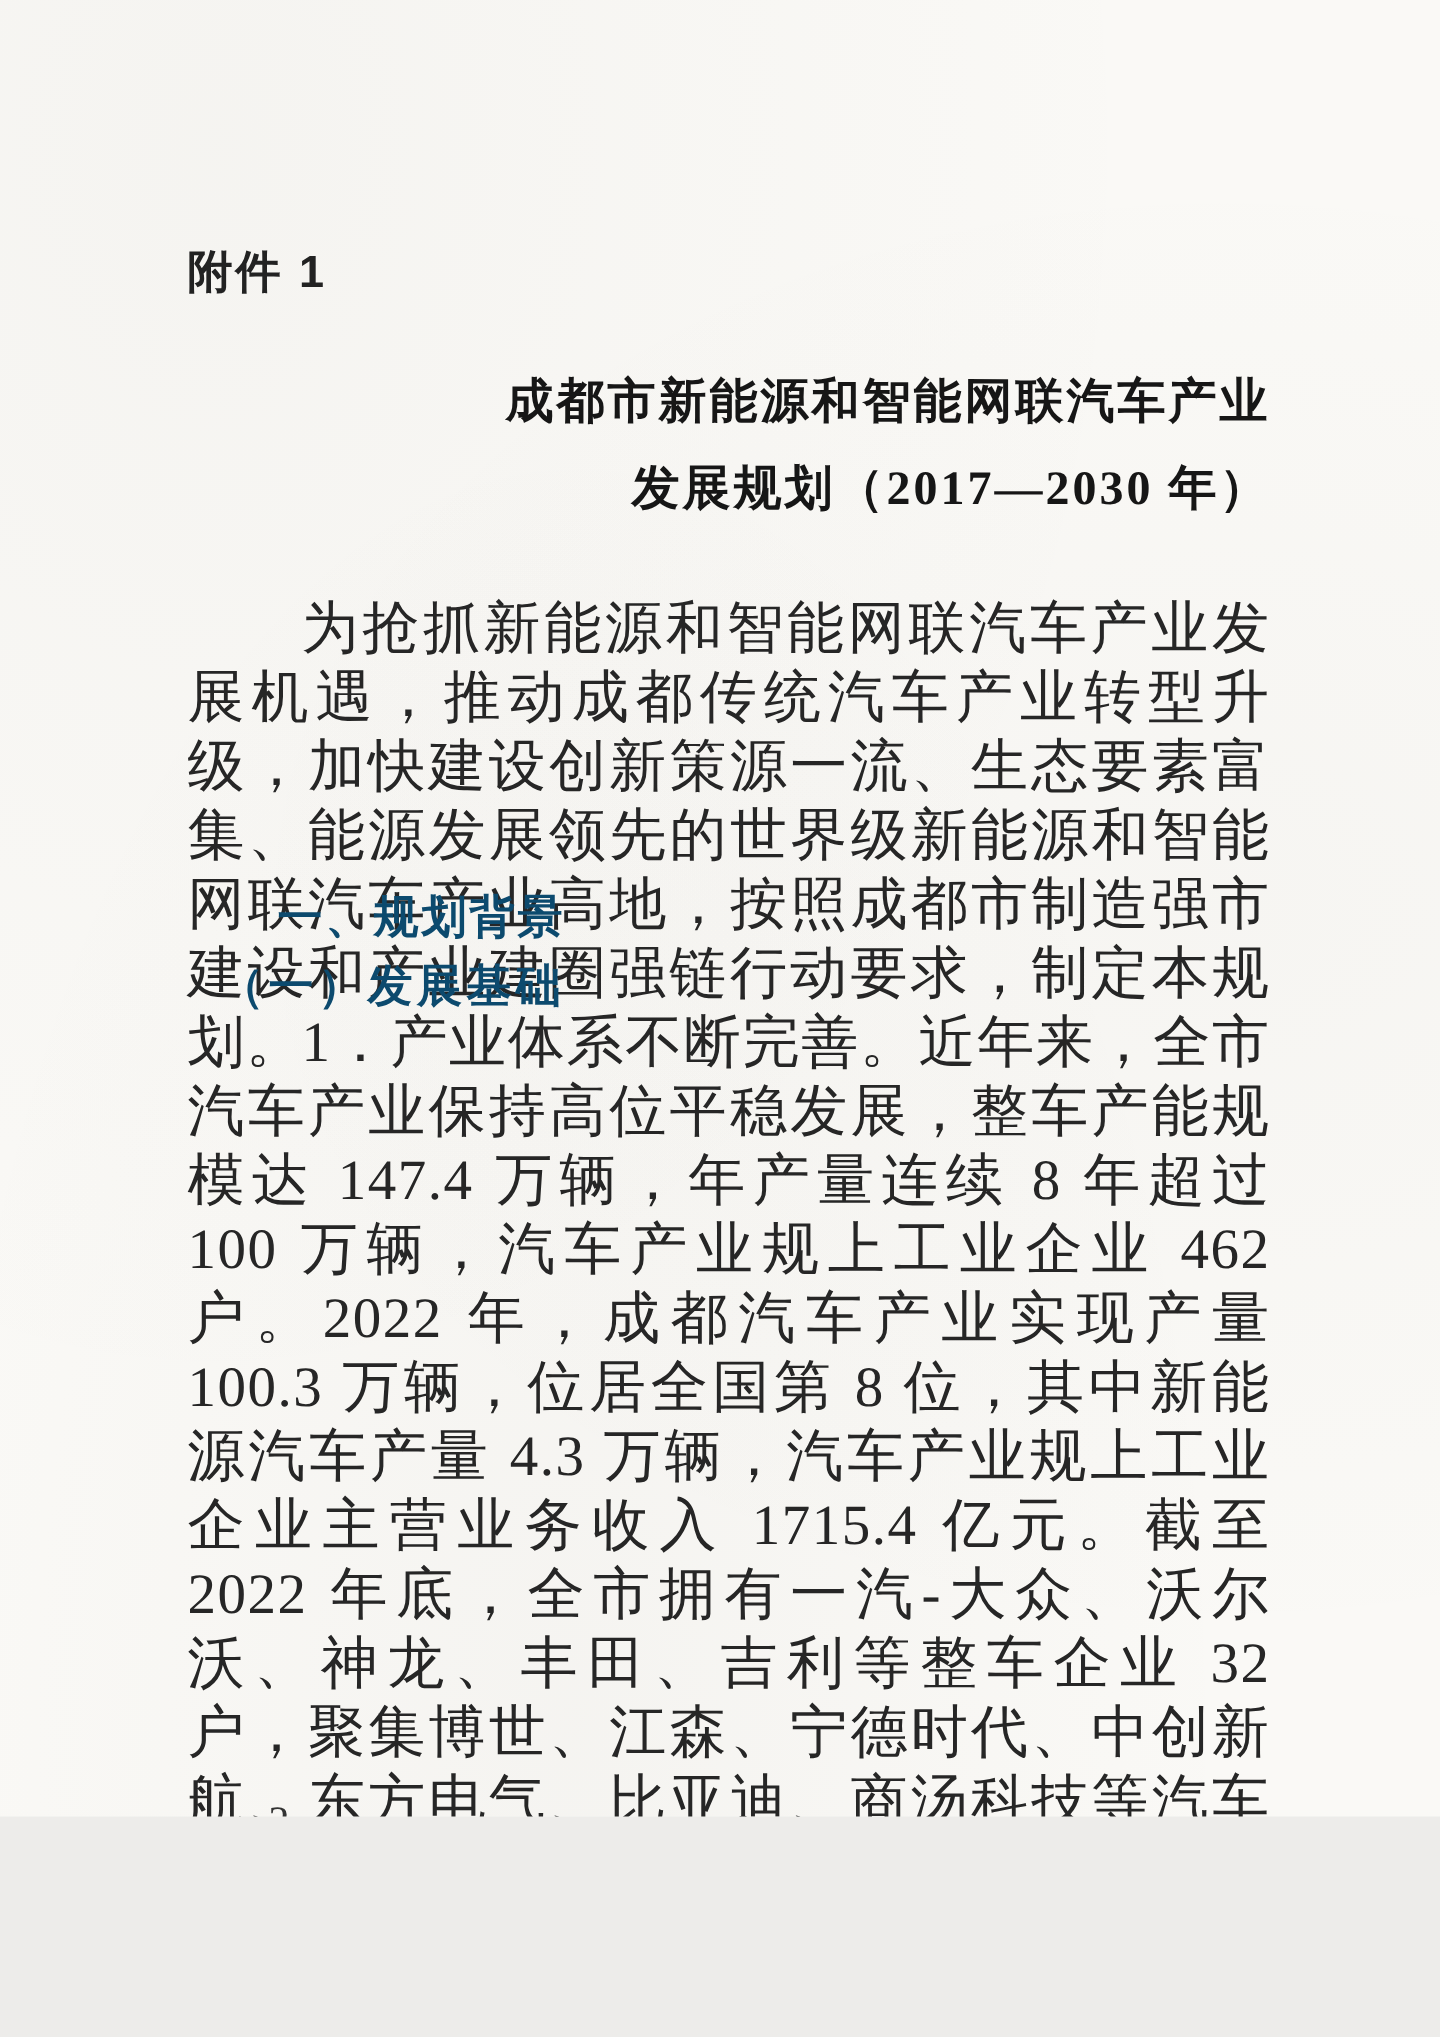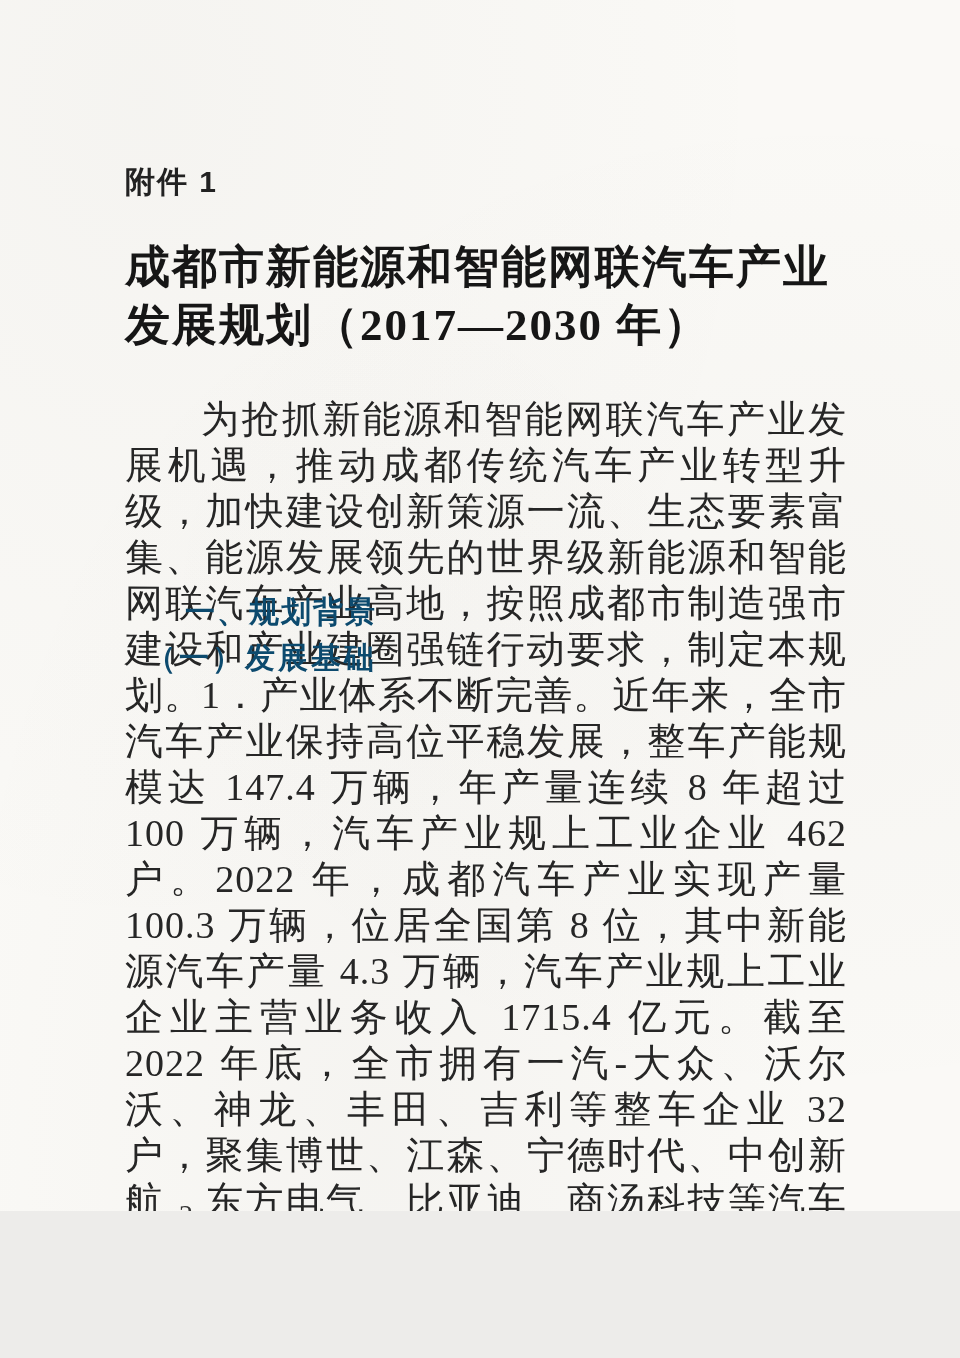--- a/index.html
+++ b/index.html
@@ -40,23 +40,23 @@
     top: 164px;
     font-family: "Liberation Sans", "DejaVu Sans", sans-serif;
     font-weight: bold;
     font-size: 30px;
     line-height: 36px;
     color: #222;
     letter-spacing: 2px;
   }
   .doc-title {
     top: 238px;
-    text-align: left;
+    text-align: right;
     font-weight: bold;
-    font-size: 45px;
+    font-size: 32px;
     line-height: 58px;
     color: #161616;
     letter-spacing: 2px;
   }
   .para {
     font-size: 38px;
     line-height: 46px;
     text-align: justify;
     text-justify: inter-character;
     text-indent: 2em;

